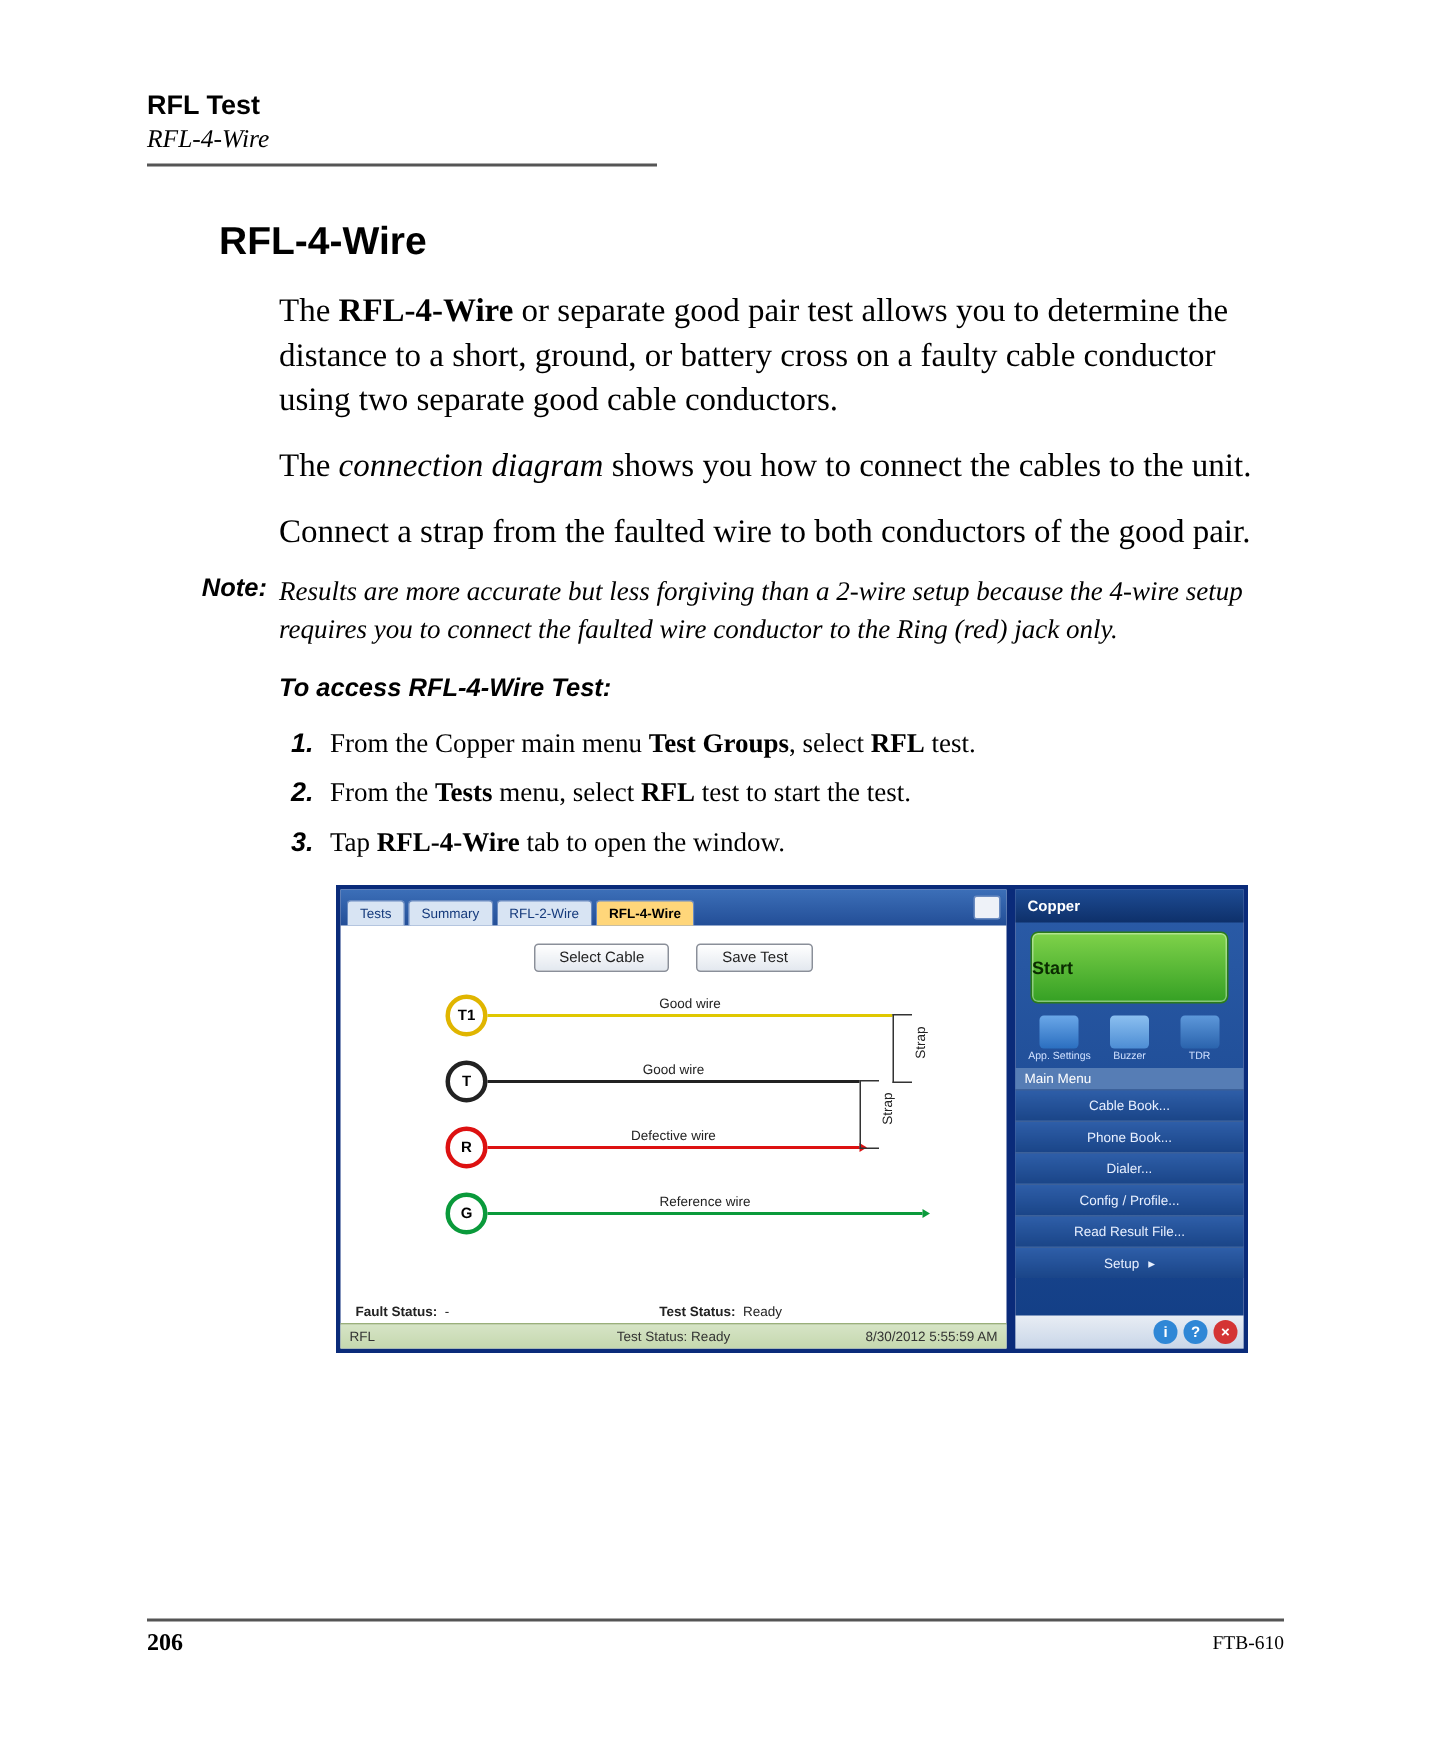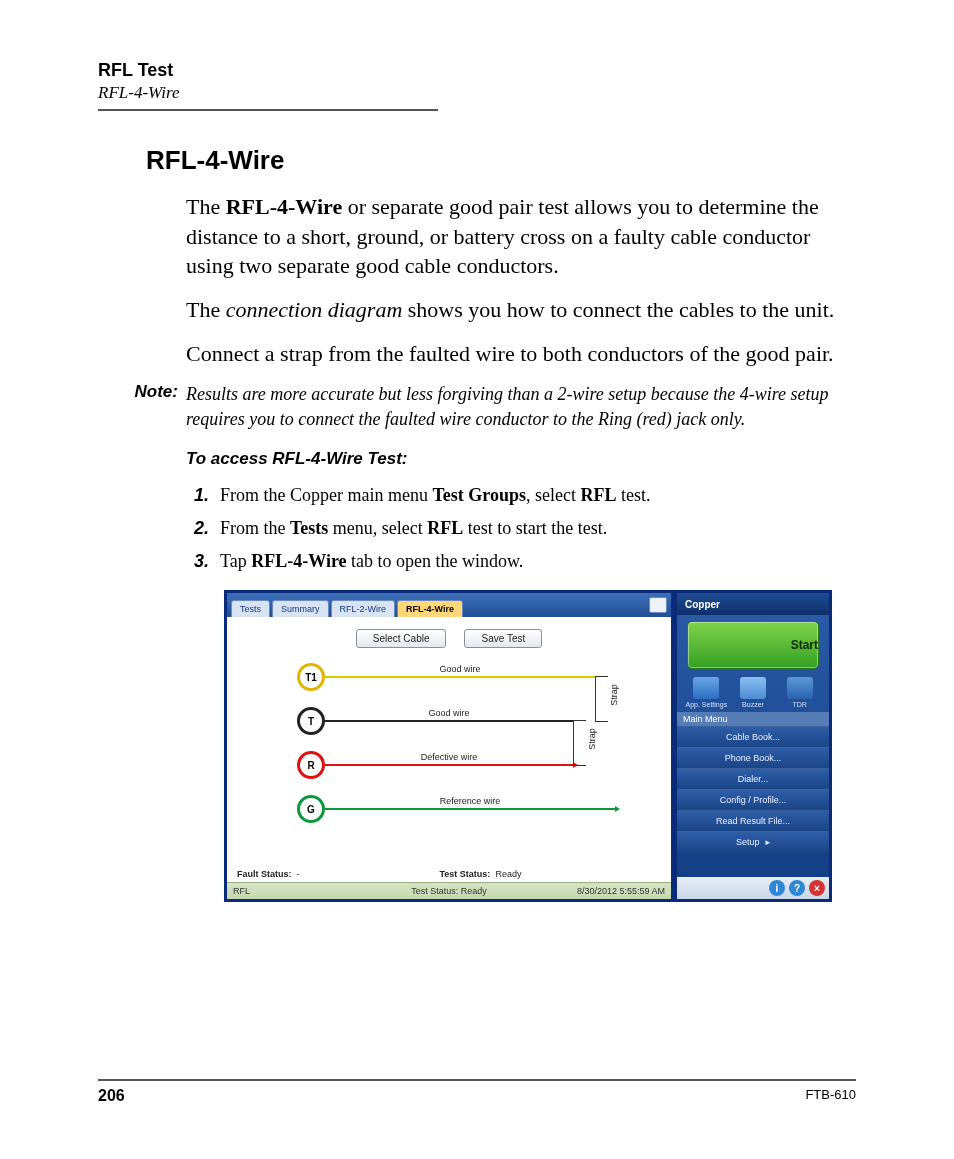--- a/index.html
+++ b/index.html
@@ -266,21 +266,21 @@
     padding-left: 8px;
   }
   .startbtn {
     margin: 6px auto 6px auto;
     width: 130px; height: 46px;
     background: linear-gradient(180deg,#7fd24a,#35a024);
     border: 1px solid #2a7a1b;
     border-radius: 5px;
     display: flex;
     align-items: center;
-    justify-content: flex-end;
+    justify-content: flex-start;
     color: #0a2b00;
     font-weight: 700;
     font-size: 12px;
     box-shadow: inset 0 0 0 1px rgba(255,255,255,.4);
   }
   .iconrow {
     display: flex;
     justify-content: space-around;
     padding: 2px 6px 2px 6px;
   }
@@ -330,21 +330,21 @@
   .page-footer {
     position: absolute;
     left: 98px; right: 98px; bottom: 54px;
   }
   .page-footer .rule {
     height: 2px; background: #555; margin-bottom: 6px;
   }
   .page-footer .row {
     display: flex;
     justify-content: space-between;
-    font-family: Liberation Sans, sans-serif;
+    font-family: Liberation Serif, serif;
   }
   .pg-num { font-weight: 700; font-size: 16px; }
   .pg-model { font-size: 13px; }
 </style>
 </head>
 <body>
 
 <div class="page">
 
   <div>

